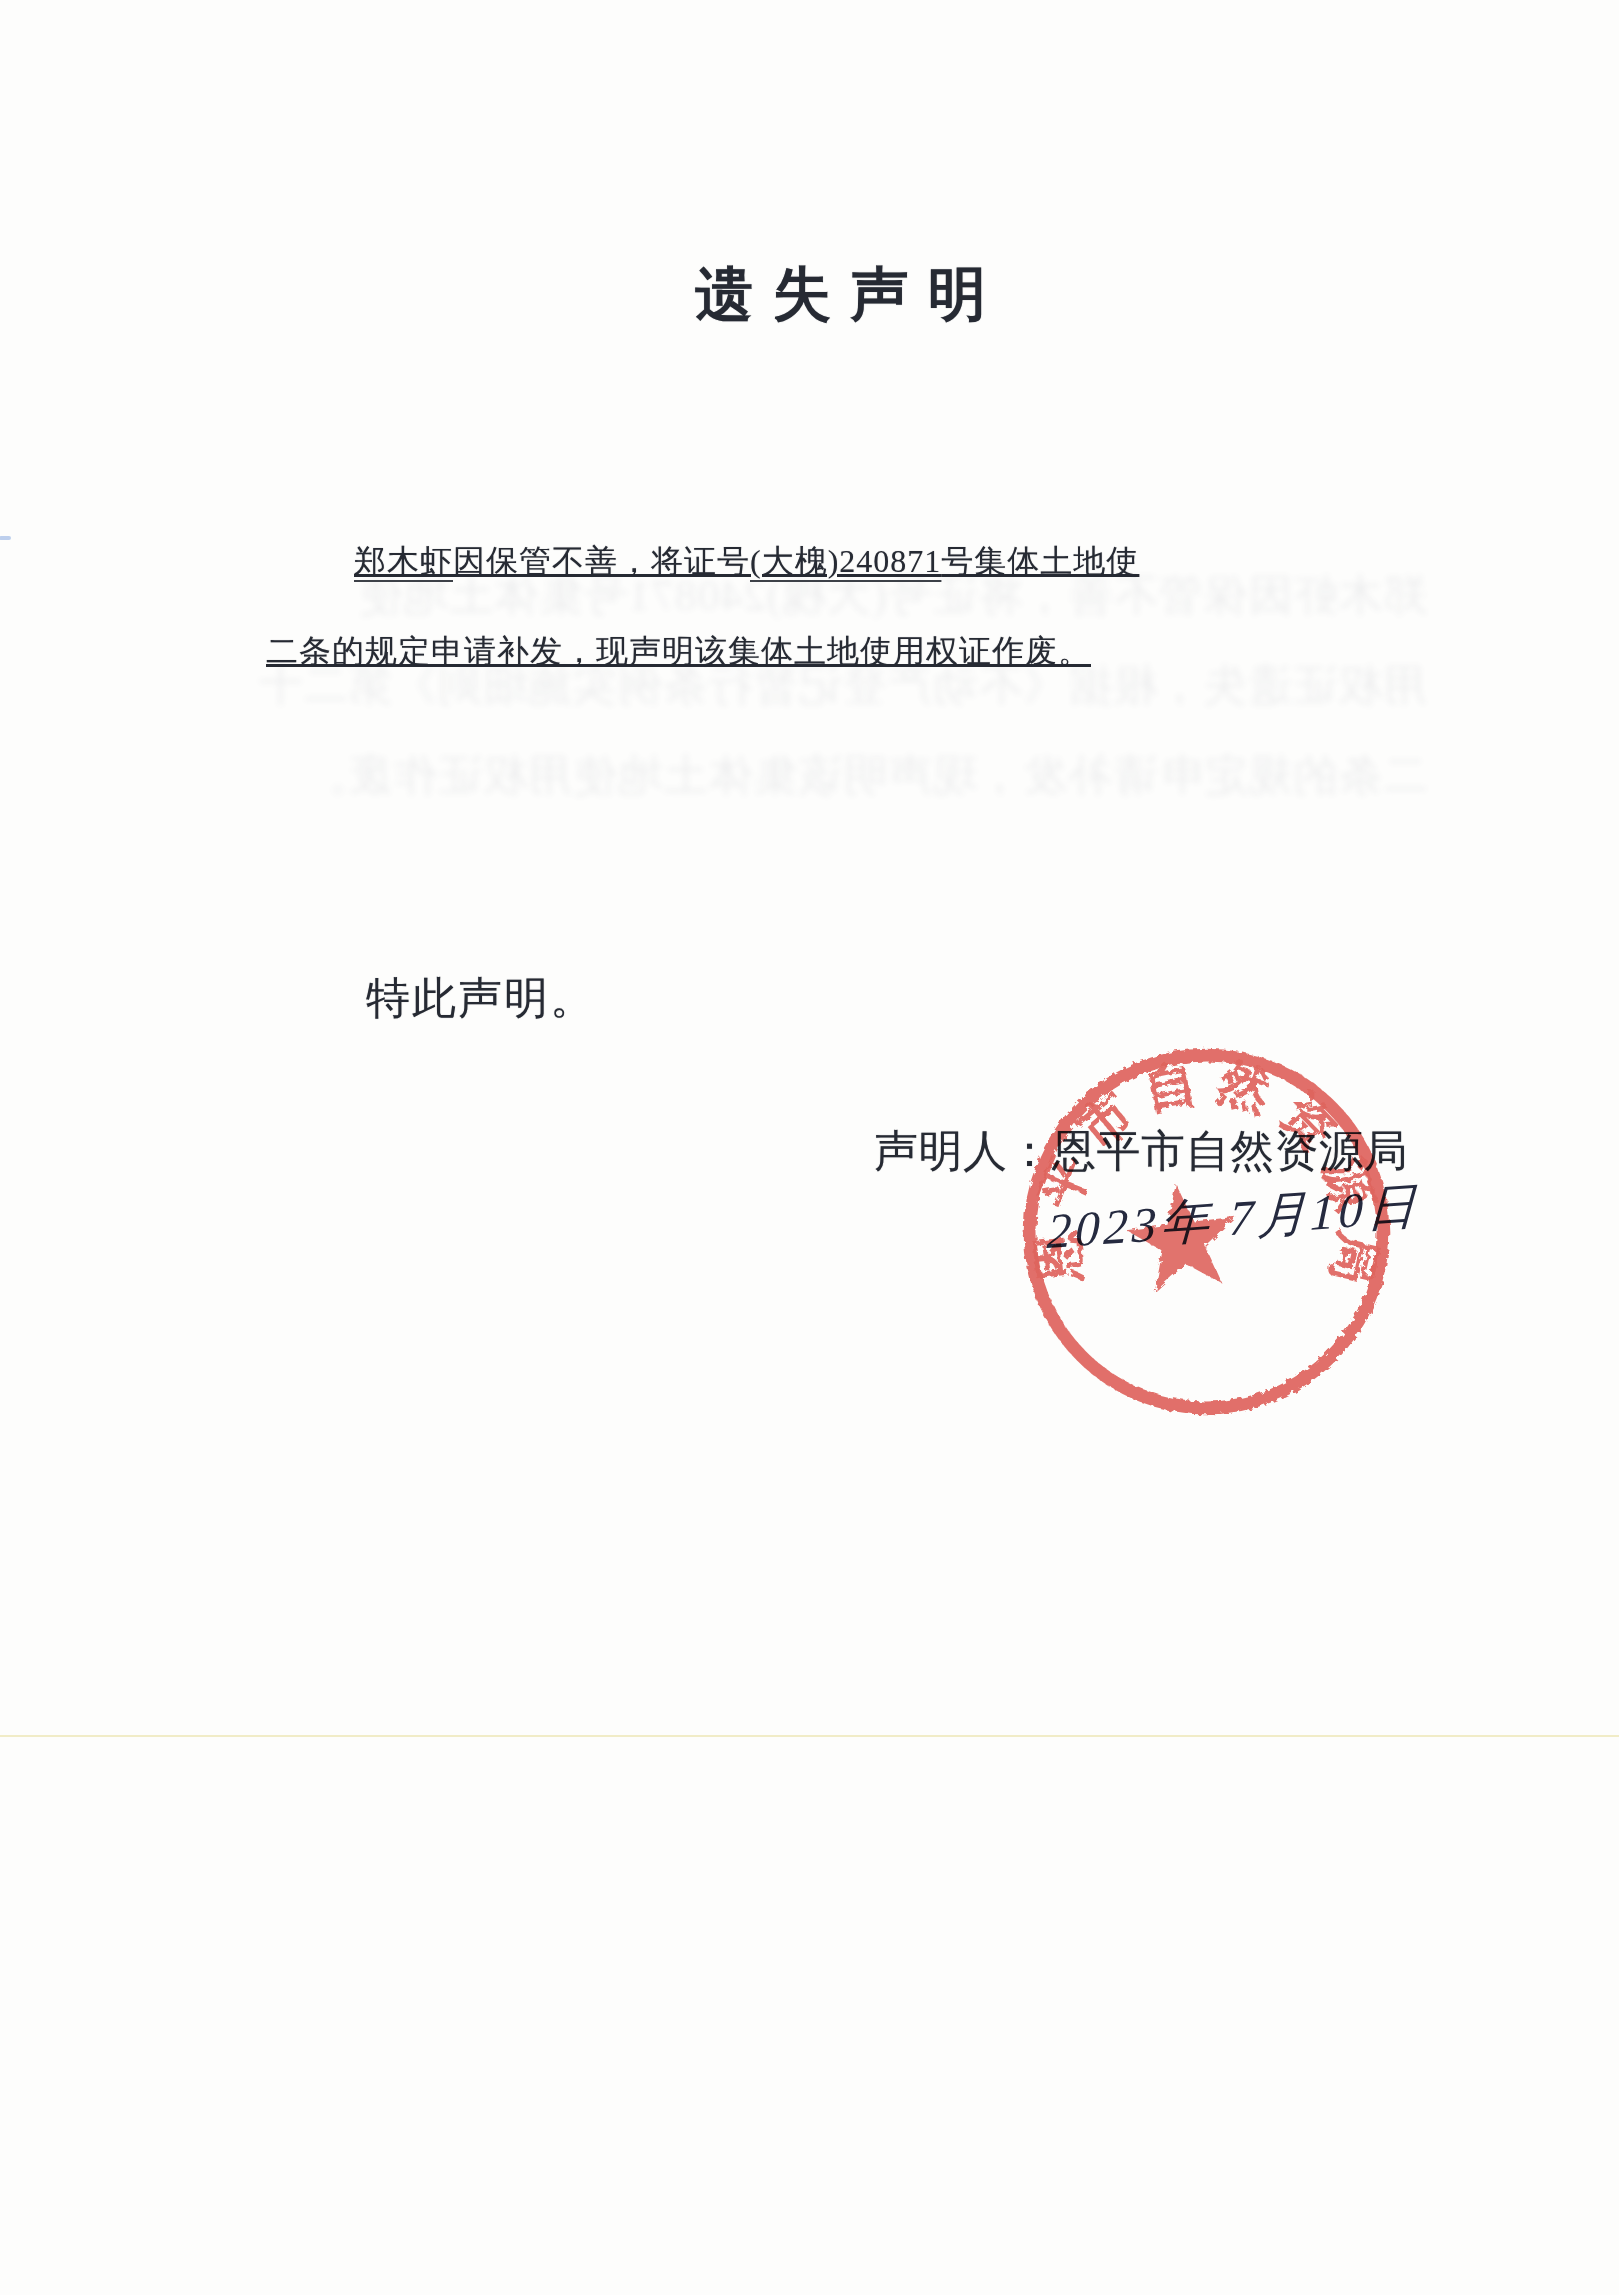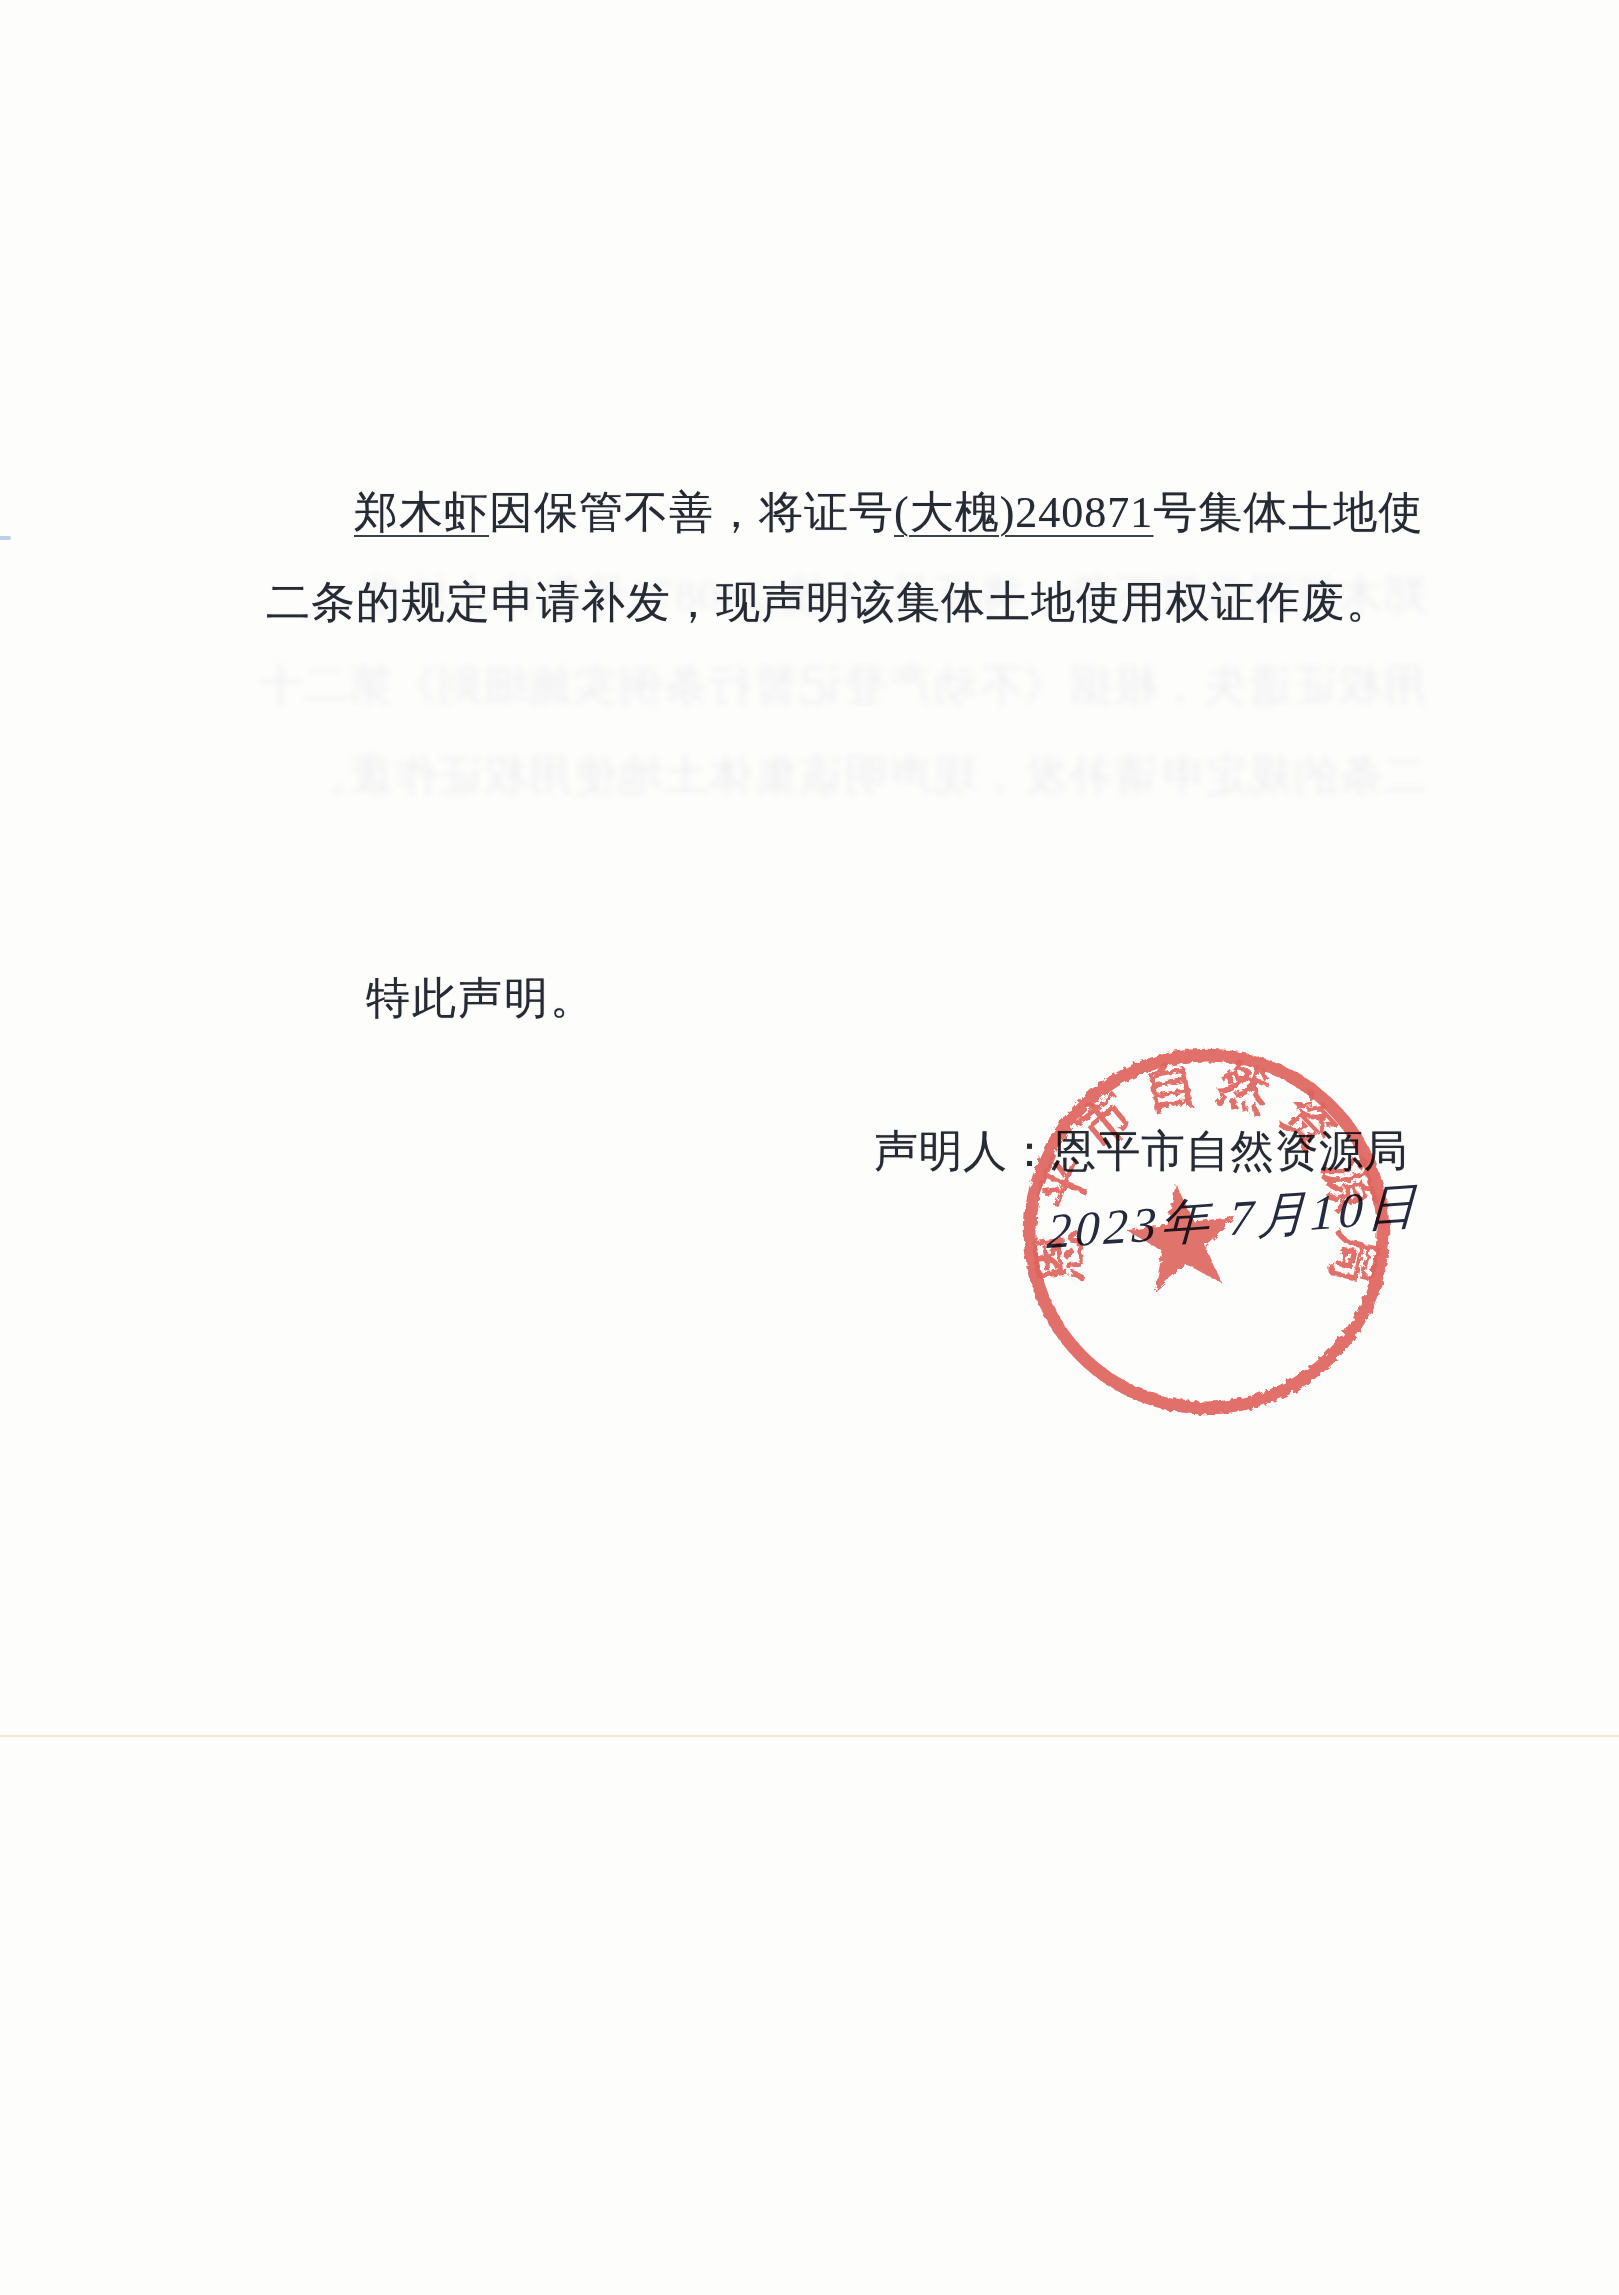--- a/index.html
+++ b/index.html
@@ -13,24 +13,25 @@
   }
   .title{
     position:absolute;left:695px;top:266px;
     margin:0;
     font-size:58px;font-weight:bold;letter-spacing:19.7px;
     line-height:1;color:var(--ink,#1e222b);
     text-shadow:0 0 1px rgba(25,28,38,.45);
     white-space:nowrap;
   }
   .body-para{
-    position:absolute;left:266px;top:468px;width:1161px;
-    font-size:44px;line-height:90px;letter-spacing:1px;
+    position:absolute;left:266px;top:516px;width:1161px;
+    font-size:32px;line-height:90px;letter-spacing:1px;
     text-shadow:0 0 1px rgba(25,28,38,.4);
     white-space:nowrap;
+    text-decoration:underline;
   }
   .body-para .line1{ text-indent:88px; }
   .u{
     text-decoration:underline;
     text-decoration-thickness:2px;
     text-decoration-color:var(--underline,#3d4148);
     text-underline-offset:7.9px;
   }
   .ghost{
     position:absolute;left:266px;top:551px;width:1161px;
@@ -83,20 +84,21 @@
     position:absolute;left:-1px;top:536px;width:11.8px;height:4.4px;
     background:var(--artifact_blue,#adc3e8);
     opacity:.8;border-radius:2px;
   }
 </style>
 </head>
 <body>
 
 <div class="page">
 
+  <h1 class="title">遗失声明</h1>
 
   <div class="ghost" aria-hidden="true">
     <div>
       <span>郑木虾</span><span>因保管不善，将证号</span><span>(大槐)240871</span><span>号集体土地使</span>
     </div>
     <div>用权证遗失，根据《不动产登记暂行条例实施细则》第二十</div>
     <div>二条的规定申请补发，现声明该集体土地使用权证作废。</div>
   </div>
 
   <div class="body-para">

